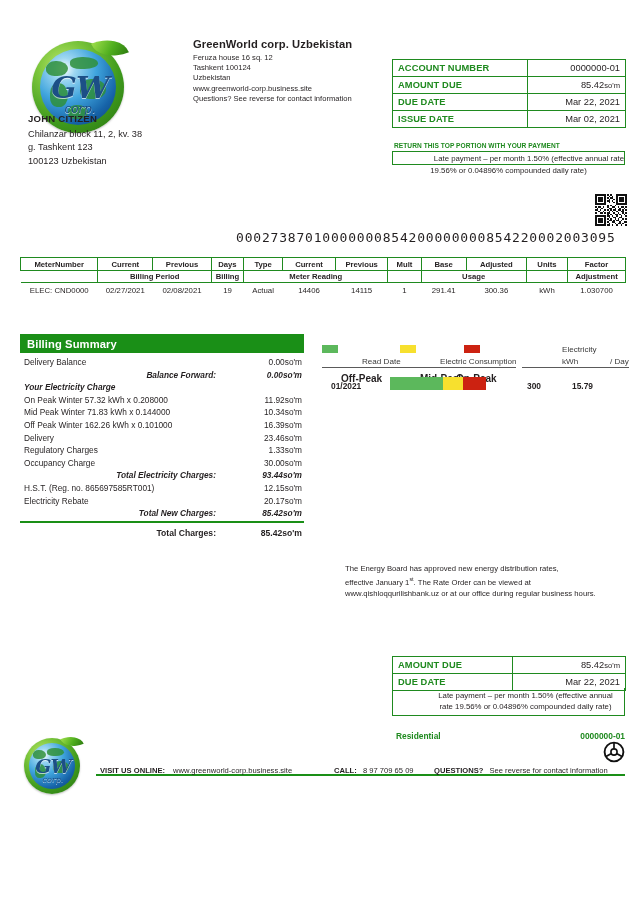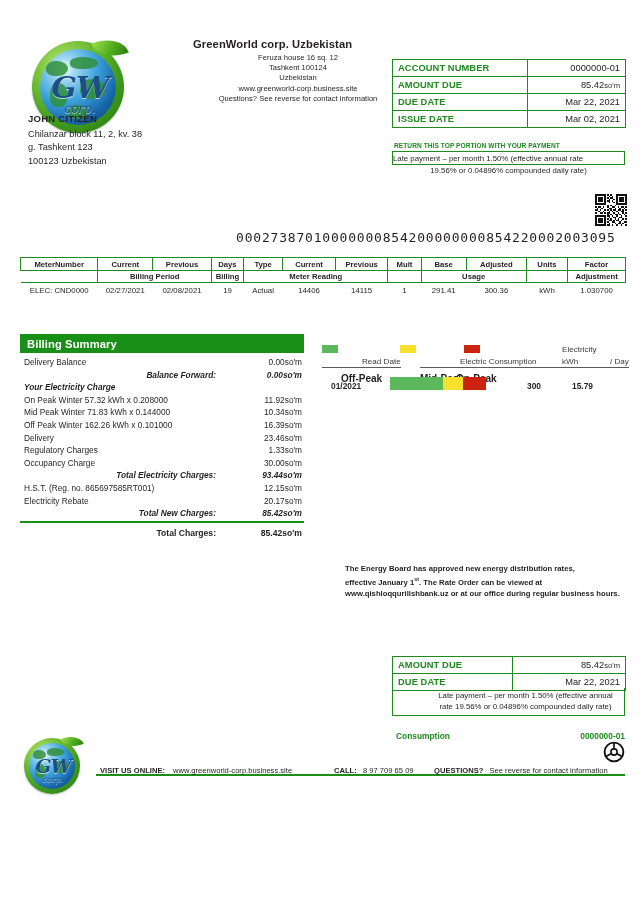--- a/index.html
+++ b/index.html
@@ -73,21 +73,21 @@
   }
 
   
   .abs { position: absolute; }
   .company-name {
     font-weight: bold;
     font-size: 11.2px;
     color: #231f20;
     letter-spacing: .1px;
   }
-  .company-line { font-size: 7.6px; line-height: 10.2px; color: #231f20; text-align: center; }
+  .company-line { font-size: 7.6px; line-height: 10.2px; color: #231f20; }
   .cust-name { font-weight: bold; font-size: 9.6px; letter-spacing: .2px; }
   .cust-line { font-size: 9.2px; line-height: 13.4px; }
 
   
   .acct-table {
     position: absolute;
     border-collapse: collapse;
     table-layout: fixed;
   }
   .acct-table td {
@@ -112,21 +112,21 @@
     position: absolute;
     color: #1f8a1f;
     font-weight: bold;
     font-size: 6.6px;
     letter-spacing: .05px;
   }
   .late-box {
     position: absolute;
     border: 1.6px solid #1f8a1f;
     font-size: 7.8px;
-    text-align: left;
+    text-align: right;
     line-height: 11px;
     box-sizing: border-box;
     padding-top: 1px;
   }
   .late-sub {
     position: absolute;
     font-size: 7.8px;
     text-align: center;
     width: 100%;
   }
@@ -243,21 +243,20 @@
     white-space: nowrap;
   }
   .bar-seg { position: absolute; height: 13px; }
 
   
   .notice {
     position: absolute;
     font-size: 7.7px;
     line-height: 11.2px;
     color: #231f20;
-    font-weight: bold;
   }
   .notice sup { font-size: 5.4px; vertical-align: super; }
 
   
   .stub-table {
     position: absolute;
     border-collapse: collapse;
     table-layout: fixed;
   }
   .stub-table td {
@@ -601,21 +600,21 @@
   <div>
 
     <div class="legend-swatch" style="left:322px; top:345px; background:#5cb85c;"></div>
     <div class="legend-item" style="left:341px; top:344px;">Off-Peak</div>
     <div class="legend-swatch" style="left:400px; top:345px; background:#f7e02e;"></div>
     <div class="legend-item" style="left:420px; top:344px;">Mid-Peak</div>
     <div class="legend-swatch" style="left:464px; top:345px; background:#cc2211;"></div>
     <div class="legend-item" style="left:456px; top:344px;">On-Peak</div>
 
     <div class="chart-hdr u" style="left:322px; top:357px;">Read Date</div>
-    <div class="chart-hdr u" style="left:420px; top:357px;text-align:center;">Electric Consumption</div>
+    <div class="chart-hdr u" style="left:400px; top:357px;text-align:center;">Electric Consumption</div>
     <div class="chart-hdr" style="left:522px; top:345px;">Electricity</div>
     <div class="chart-hdr u" style="left:522px; top:357px;">kWh</div>
     <div class="chart-hdr u" style="left:570px; top:357px;">/ Day</div>
 
     <div class="chart-val" style="left:331px; top:381px;">01/2021</div>
     <div class="bar-seg" style="left:390px; top:377px; width:53px; background:#5cb85c;"></div>
     <div class="bar-seg" style="left:443px; top:377px; width:20px; background:#f7e02e;"></div>
     <div class="bar-seg" style="left:463px; top:377px; width:23px; background:#cc2211;"></div>
     <div class="chart-val" style="left:527px; top:381px;">300</div>
     <div class="chart-val" style="left:572px; top:381px;">15.79</div>
@@ -642,21 +641,21 @@
         <td class="acct-value nb">Mar 22, 2021</td>
       </tr>
     </tbody>
   </table>
 
   <div class="stub-late" style="left:392px; top:688px; width:233px;padding-left:44px;">
     <div>Late payment – per month 1.50% (effective annual</div>
     <div>rate 19.56% or 0.04896% compounded daily rate)</div>
   </div>
 
-  <div class="stub-class" style="left:396px; top:731px;">Consumption</div>
+  <div class="stub-class" style="left:396px; top:731px;">Residential</div>
   <div class="stub-class" style="left:560px; top:731px; text-align:right; width:65px;">0000000-01</div>
 
   <div class="logo-wrap" style="left:22px; top:733px; width:62px; height:62px;">
     <div class="logo-globe" style="left:2px; top:5px; width:56px; height:56px;"></div>
     <div class="logo-inner" style="left:7px; top:10px; width:46px; height:46px;">
       <div class="continent" style="left:4px; top:7px; width:13px; height:9px;"></div>
       <div class="continent" style="left:18px; top:5px; width:17px; height:8px;"></div>
       <div class="continent" style="left:6px; top:21px; width:11px; height:14px;"></div>
       <div class="continent" style="left:24px; top:18px; width:16px; height:12px;"></div>
     </div>

